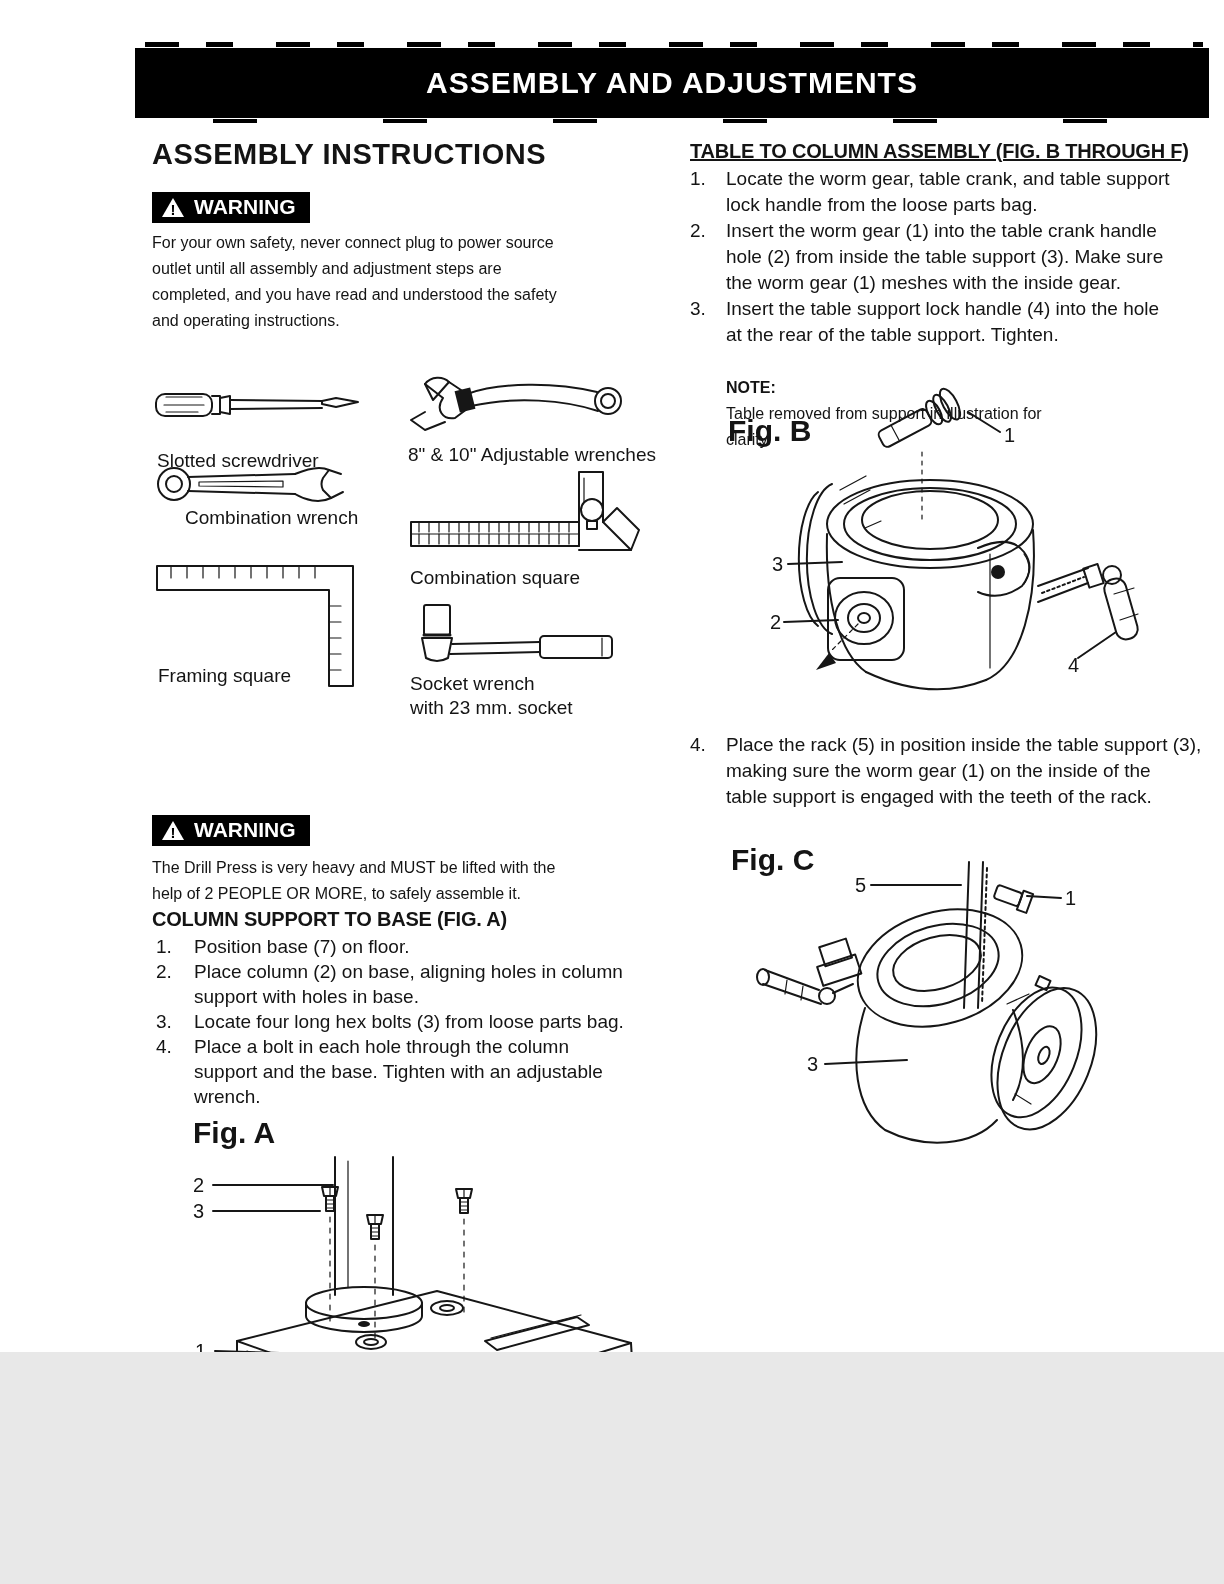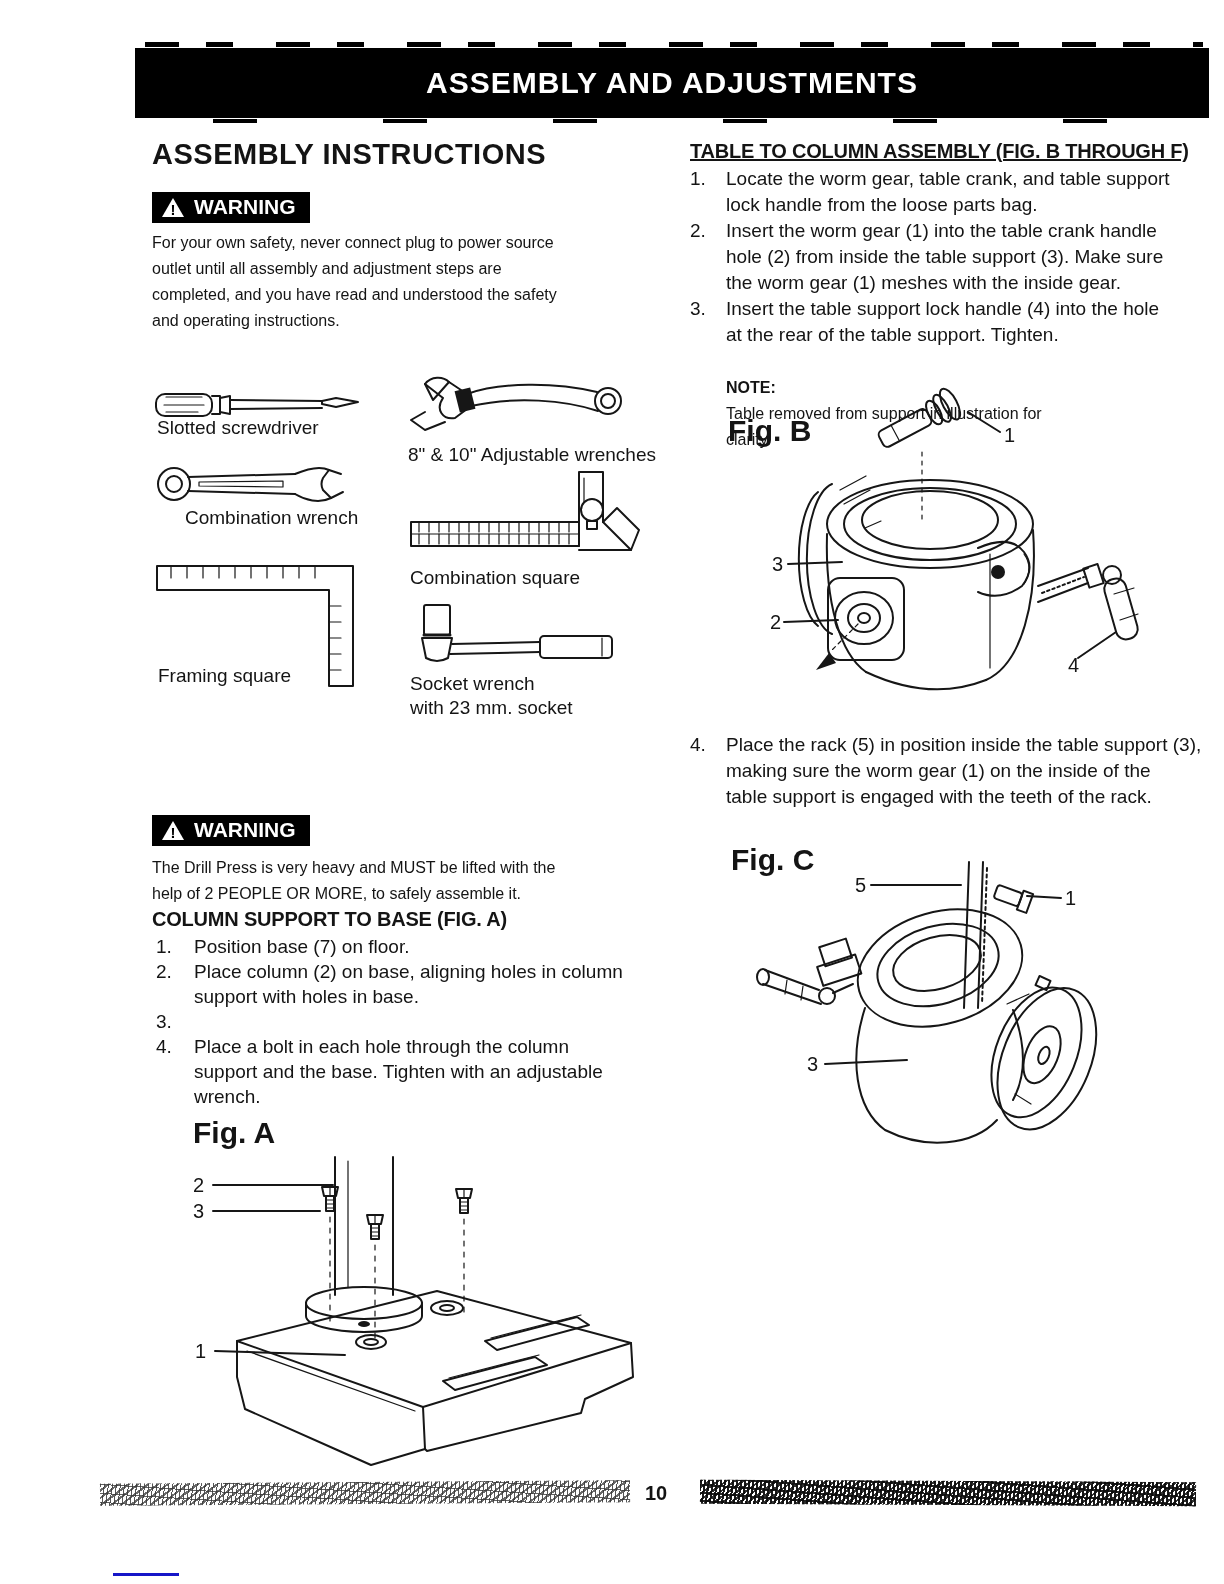--- a/index.html
+++ b/index.html
@@ -1,16 +1,16 @@
 <!DOCTYPE html>
 <html><head>
 <meta charset="utf-8">
 <style>
   html,body{margin:0;padding:0;background:#e8e8e8;}
-  .page{position:relative;width:1224px;height:1584px;background:#ffffff;
+  .page{position:relative;width:1224px;height:1352px;background:#ffffff;
         font-family:"Liberation Sans",sans-serif;color:#141414;overflow:hidden;}
   .abs{position:absolute;}
   
   .header-bar{left:135px;top:48px;width:1074px;height:70px;background:#000;color:#fff;
     display:flex;align-items:center;justify-content:center;font-weight:bold;font-size:30px;
     letter-spacing:1px;}
   .header-bar::before{content:"";position:absolute;top:-6px;left:10px;right:6px;height:5px;
     background:repeating-linear-gradient(90deg,#000 0 34px,transparent 34px 61px,#000 61px 88px,transparent 88px 131px);}
   .header-bar::after{content:"";position:absolute;bottom:-5px;left:30px;right:12px;height:4px;
     background:repeating-linear-gradient(90deg,transparent 0 48px,#000 48px 92px,transparent 92px 170px);}
@@ -74,21 +74,21 @@
     <rect class="ln" x="4" y="9" width="56" height="22" rx="9"></rect>
     <line class="ln thin" x1="14" y1="12" x2="50" y2="12"></line>
     <line class="ln thin" x1="12" y1="20" x2="52" y2="20"></line>
     <line class="ln thin" x1="14" y1="27" x2="46" y2="27"></line>
     <path class="ln" d="M60 11 l8 0 0 18 -8 0"></path>
     <path class="ln" d="M68 13 l10 -2 0 18 -10 -2"></path>
     <line class="ln" x1="78" y1="15" x2="170" y2="16"></line>
     <line class="ln" x1="78" y1="24" x2="170" y2="23"></line>
     <path class="ln" d="M170 16 l14 -3 22 4 -22 5 -14 -3 z"></path>
   </svg>
-  <div class="abs tool-label" style="left:157px;top:416px;text-align:center;">Slotted screwdriver</div>
+  <div class="abs tool-label" style="left:157px;top:449px;text-align:center;">Slotted screwdriver</div>
 
   <svg class="abs" style="left:405px;top:372px;" width="228" height="70" viewBox="0 0 228 70">
     <circle class="ln" cx="203" cy="29" r="13"></circle>
     <circle class="ln" cx="203" cy="29" r="7"></circle>
     <path class="ln" d="M192 20 C150 10 95 10 62 22 L44 10 C38 4 26 4 20 12 L38 26 C30 38 38 48 50 46 L66 34 C110 24 160 28 193 39"></path>
     <path class="ln" d="M44 10 L28 28 L20 12"></path>
     <rect class="fill" x="52" y="17" width="16" height="22" transform="rotate(-14 60 28)"></rect>
     <path class="ln" d="M20 40 l-14 8 14 10 20 -8"></path>
   </svg>
   <div class="abs tool-label" style="left:408px;top:443px;">8" &amp; 10" Adjustable wrenches</div>
@@ -150,20 +150,21 @@
       <span class="num">1.</span>
       <span class="txt">Position base (7) on floor.</span>
     </div>
     <div class="step">
       <span class="num">2.</span>
       <span class="txt">Place column (2) on base, aligning holes in column
 support with holes in base.</span>
     </div>
     <div class="step">
       <span class="num">3.</span>
+      <span class="txt">Locate four long hex bolts (3) from loose parts bag.</span>
     </div>
     <div class="step">
       <span class="num">4.</span>
       <span class="txt">Place a bolt in each hole through the column
 support and the base. Tighten with an adjustable
 wrench.</span>
     </div>
   </div>
 
   <div class="abs fig-label" style="left:193px;top:1116px;">Fig. A</div>

